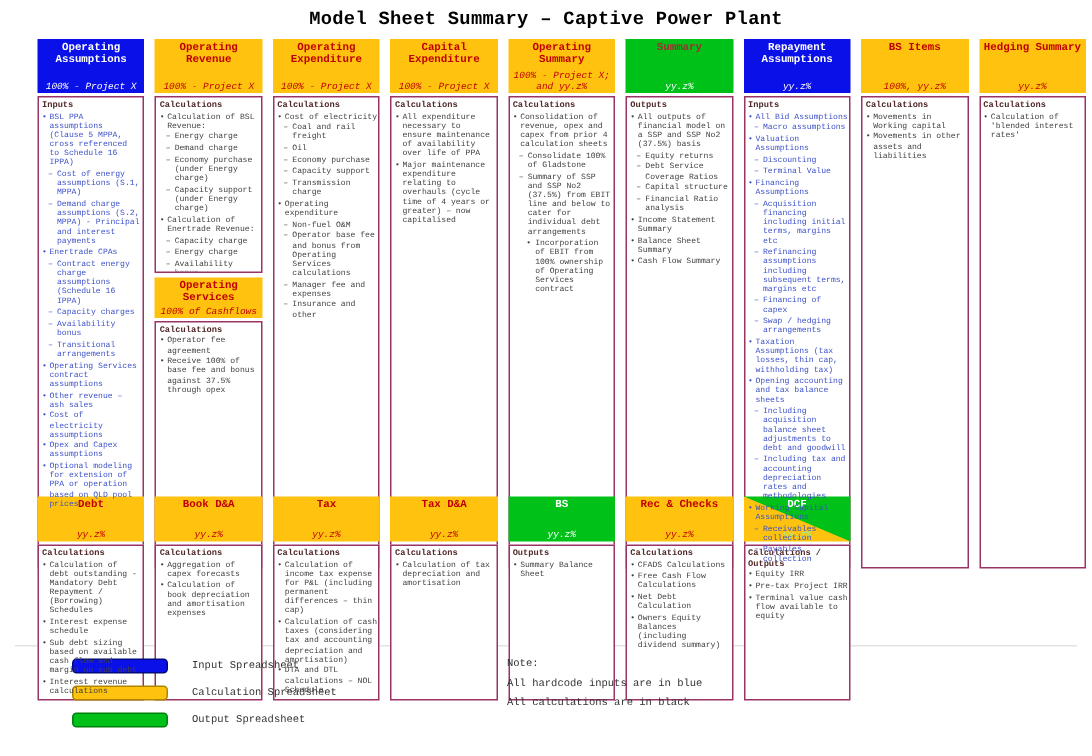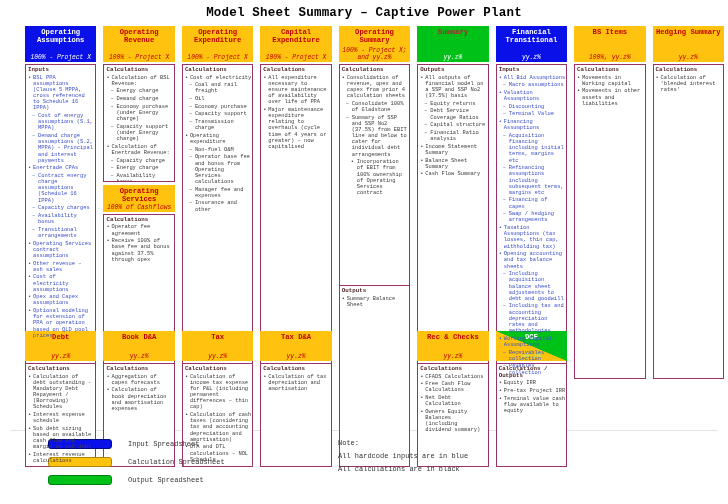--- a/index.html
+++ b/index.html
@@ -211,21 +211,21 @@
               <li class="l1">Income Statement Summary</li>
               <li class="l1">Balance Sheet Summary</li>
               <li class="l1">Cash Flow Summary</li>
             </ul>
           </div>
         </div>
       </div>
       <div class="col">
         <div class="box">
           <div class="hd hd--input">
-            <div class="hd-title">Financial Transitional</div>
+            <div class="hd-title">Repayment Assumptions</div>
             <div class="hd-sub">yy.z%</div>
           </div>
           <div class="bd bd--input">
             <div class="section-label">Inputs</div>
             <ul class="items">
               <li class="l1">All Bid Assumptions</li>
               <li class="l2">Macro assumptions</li>
               <li class="l1">Valuation Assumptions</li>
               <li class="l2">Discounting</li>
               <li class="l2">Terminal Value</li>
@@ -333,20 +333,24 @@
           <div class="bd">
             <div class="section-label">Calculations</div>
             <ul class="items">
               <li class="l1">Calculation of tax depreciation and amortisation</li>
             </ul>
           </div>
         </div>
       </div>
       <div class="col">
         <div class="box">
+          <div class="hd hd--output">
+            <div class="hd-title">BS</div>
+            <div class="hd-sub">yy.z%</div>
+          </div>
           <div class="bd">
             <div class="section-label">Outputs</div>
             <ul class="items">
               <li class="l1">Summary Balance Sheet</li>
             </ul>
           </div>
         </div>
       </div>
       <div class="col">
         <div class="box">

